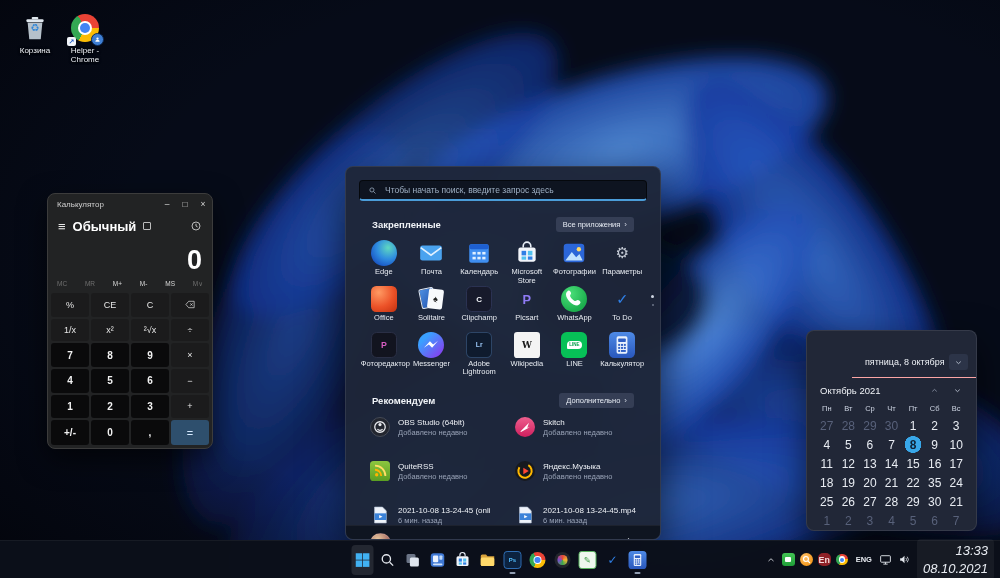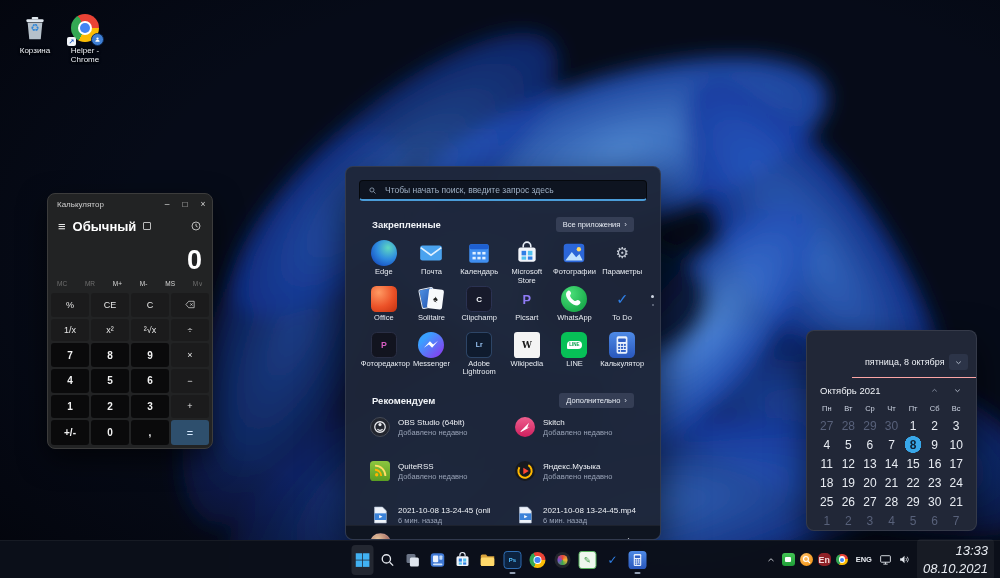--- a/index.html
+++ b/index.html
@@ -576,21 +576,21 @@
         <span class="day">13</span>
         <span class="day">14</span>
         <span class="day">15</span>
         <span class="day">16</span>
         <span class="day">17</span>
         <span class="day">18</span>
         <span class="day">19</span>
         <span class="day">20</span>
         <span class="day">21</span>
         <span class="day">22</span>
-        <span class="day">23</span>
+        <span class="day">35</span>
         <span class="day">24</span>
         <span class="day">25</span>
         <span class="day">26</span>
         <span class="day">27</span>
         <span class="day">28</span>
         <span class="day">29</span>
         <span class="day">30</span>
         <span class="day">21</span>
         <span class="day out">1</span>
         <span class="day out">2</span>

